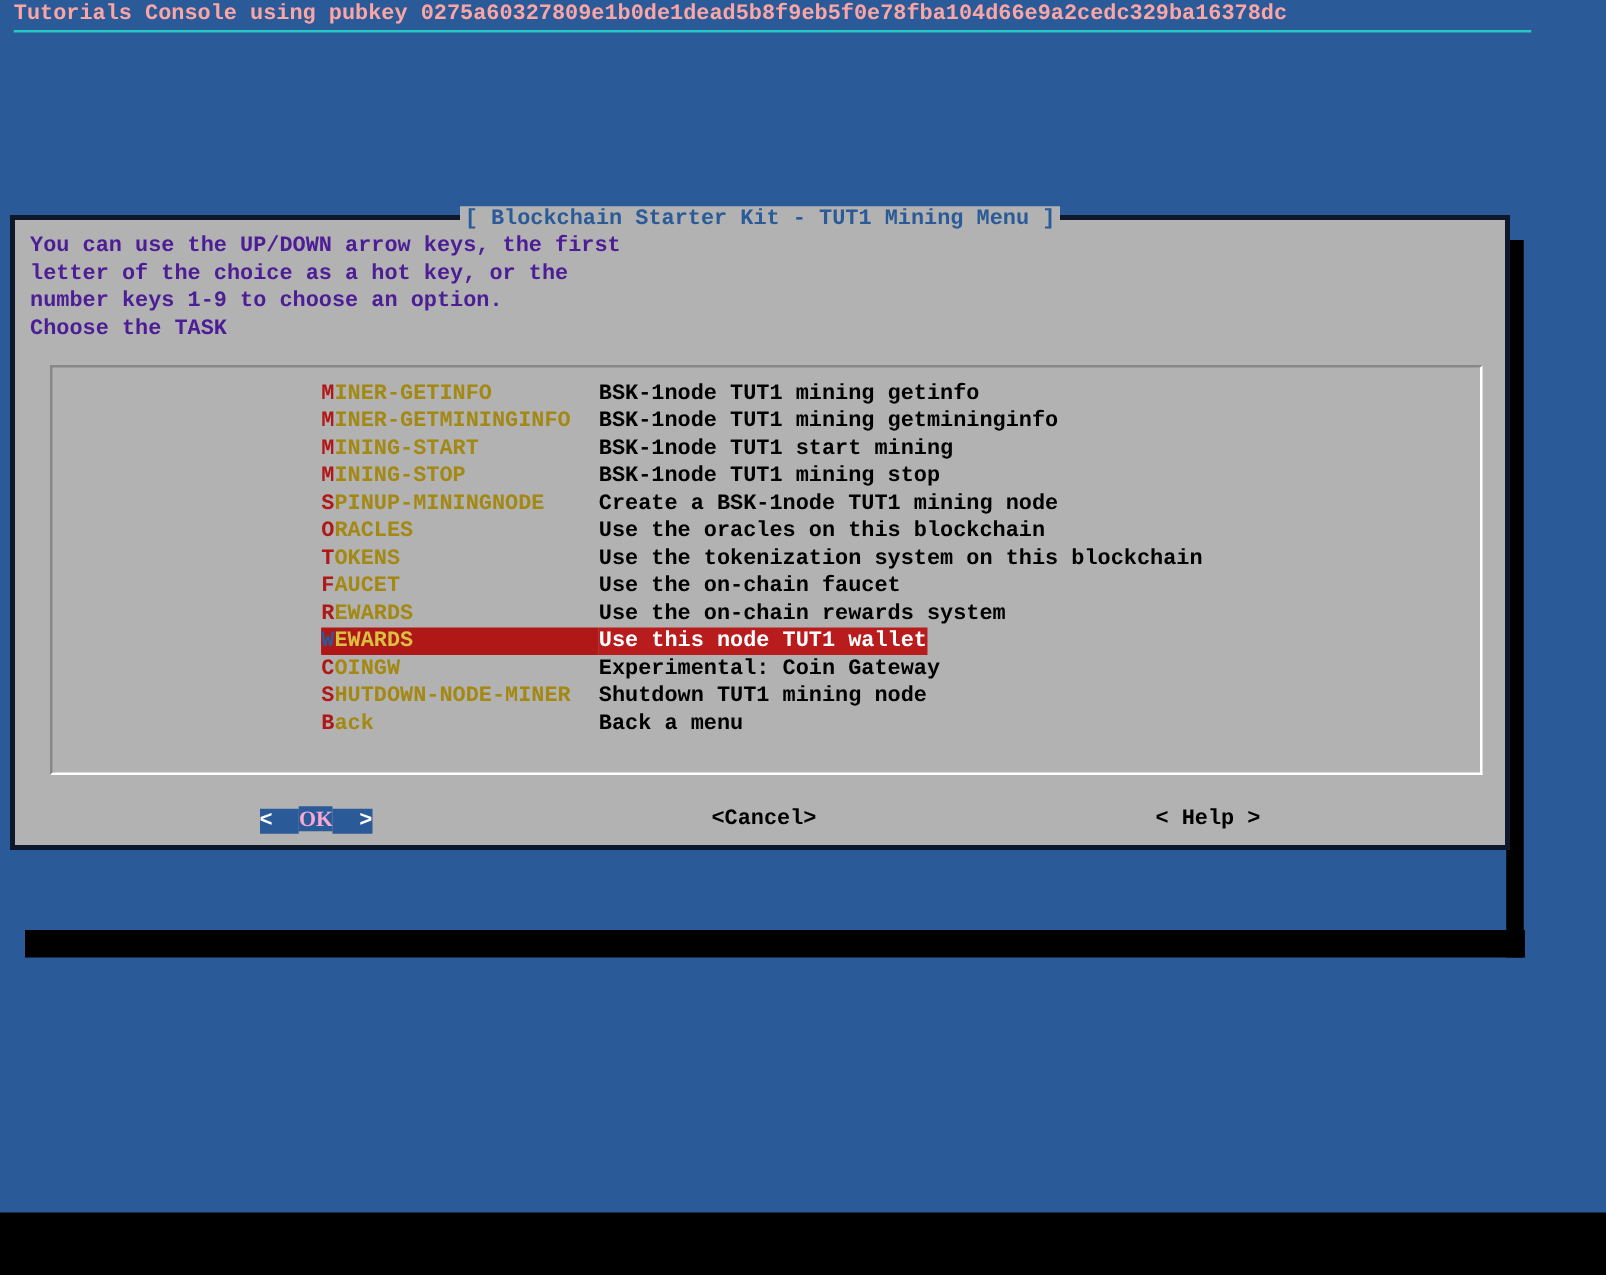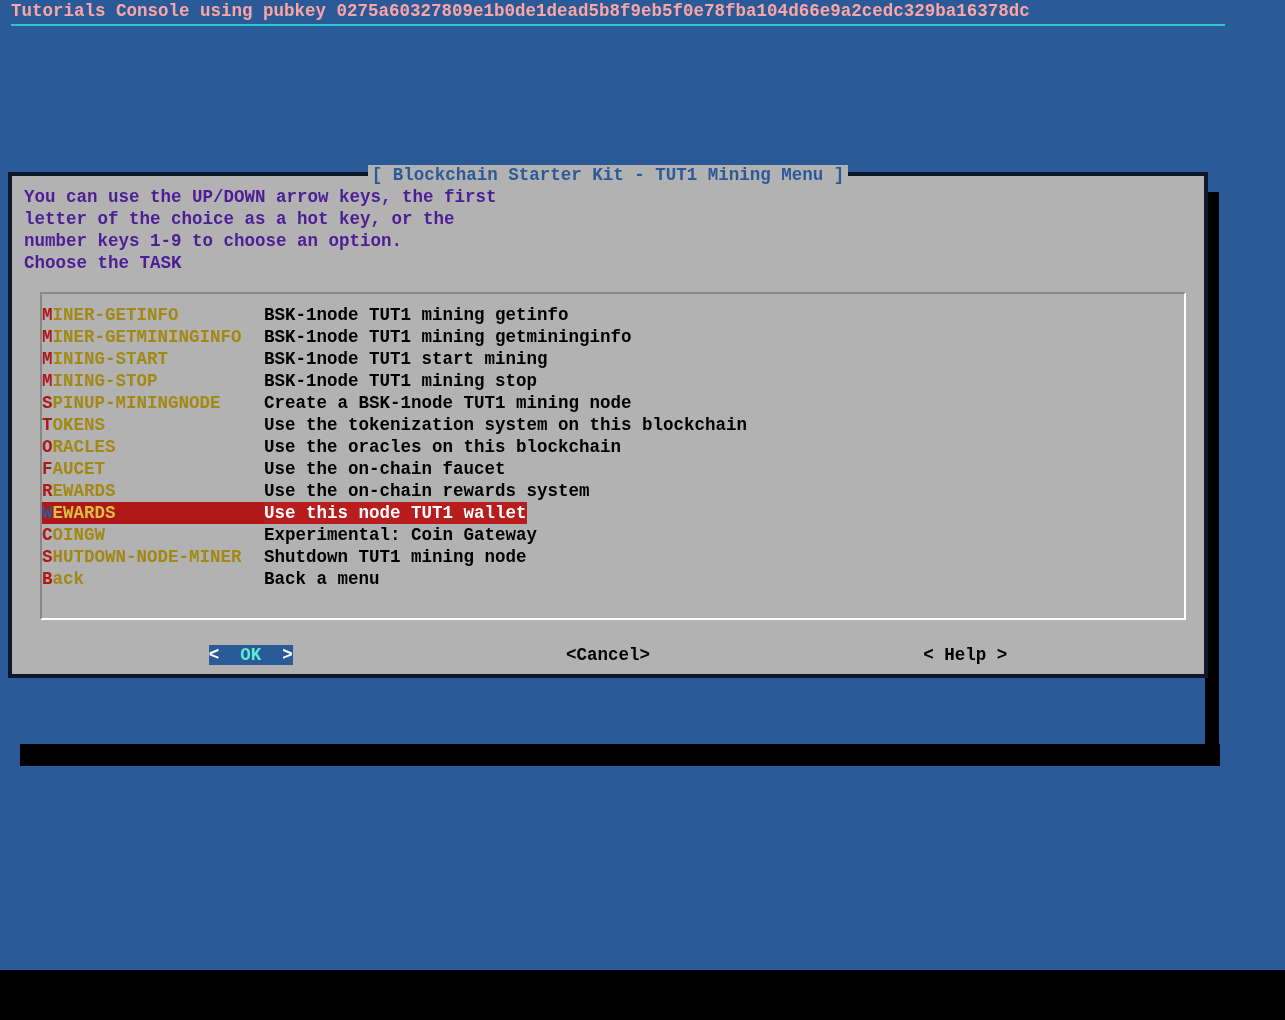--- a/index.html
+++ b/index.html
@@ -60,20 +60,21 @@
     margin: 18px 18px 8px 28px;
     border-top: 2px solid #888;
     border-left: 2px solid #888;
     border-right: 2px solid #fff;
     border-bottom: 2px solid #fff;
     padding: 10px 0 28px 0;
     background: #b2b2b2;
   }
   .menu-row {
     display: flex;
+    padding-left: 215px;
     white-space: pre;
   }
   .menu-key-col {
     width: 222px;
     color: #a38813;
   }
   .hotkey-letter { color: #b01818; }
   .menu-desc-col { color: #000; }
   .menu-row.selected .menu-key-col {
     background: #b01818;
@@ -92,21 +93,22 @@
     justify-content: space-around;
     padding: 16px 60px 8px 60px;
     color: #000;
   }
   .btn { white-space: pre; }
   .btn-ok {
     color: #000;
   }
   .btn-ok .ok-core {
     background: #2a5b98;
-    color: #5eead4;
+    color: #f9a8d4;
+    font-family: Liberation Serif, serif;
   }
   .btn-ok .ok-angle {
     background: #2a5b98;
     color: #fff;
   }
   .dialog-shadow {
     position: absolute;
     background: #000;
     left: 20px;
     top: 744px;
@@ -139,22 +141,22 @@
 letter of the choice as a hot key, or the
 number keys 1-9 to choose an option.
 Choose the TASK</div>
 
     <div class="menu-box" id="menu-box">
         <div class="menu-row"><span class="menu-key-col"><span class="hotkey-letter">M</span><span>INER-GETINFO</span></span><span class="menu-desc-col">BSK-1node TUT1 mining getinfo</span></div>
         <div class="menu-row"><span class="menu-key-col"><span class="hotkey-letter">M</span><span>INER-GETMININGINFO</span></span><span class="menu-desc-col">BSK-1node TUT1 mining getmininginfo</span></div>
         <div class="menu-row"><span class="menu-key-col"><span class="hotkey-letter">M</span><span>INING-START</span></span><span class="menu-desc-col">BSK-1node TUT1 start mining</span></div>
         <div class="menu-row"><span class="menu-key-col"><span class="hotkey-letter">M</span><span>INING-STOP</span></span><span class="menu-desc-col">BSK-1node TUT1 mining stop</span></div>
         <div class="menu-row"><span class="menu-key-col"><span class="hotkey-letter">S</span><span>PINUP-MININGNODE</span></span><span class="menu-desc-col">Create a BSK-1node TUT1 mining node</span></div>
+        <div class="menu-row"><span class="menu-key-col"><span class="hotkey-letter">O</span><span>RACLES</span></span><span class="menu-desc-col">Use the oracles on this blockchain</span></div>
         <div class="menu-row"><span class="menu-key-col"><span class="hotkey-letter">T</span><span>OKENS</span></span><span class="menu-desc-col">Use the tokenization system on this blockchain</span></div>
-        <div class="menu-row"><span class="menu-key-col"><span class="hotkey-letter">O</span><span>RACLES</span></span><span class="menu-desc-col">Use the oracles on this blockchain</span></div>
         <div class="menu-row"><span class="menu-key-col"><span class="hotkey-letter">F</span><span>AUCET</span></span><span class="menu-desc-col">Use the on-chain faucet</span></div>
         <div class="menu-row"><span class="menu-key-col"><span class="hotkey-letter">R</span><span>EWARDS</span></span><span class="menu-desc-col">Use the on-chain rewards system</span></div>
         <div class="menu-row selected"><span class="menu-key-col"><span class="hotkey-letter">W</span><span>EWARDS</span></span><span class="menu-desc-col">Use this node TUT1 wallet</span></div>
         <div class="menu-row"><span class="menu-key-col"><span class="hotkey-letter">C</span><span>OINGW</span></span><span class="menu-desc-col">Experimental: Coin Gateway</span></div>
         <div class="menu-row"><span class="menu-key-col"><span class="hotkey-letter">S</span><span>HUTDOWN-NODE-MINER</span></span><span class="menu-desc-col">Shutdown TUT1 mining node</span></div>
         <div class="menu-row"><span class="menu-key-col"><span class="hotkey-letter">B</span><span>ack</span></span><span class="menu-desc-col">Back a menu</span></div>
       </div>
 
     <div class="button-bar">
       <span class="btn btn-ok"><span class="ok-angle">&lt;  </span><span class="ok-core">OK</span><span class="ok-angle">  &gt;</span></span>

